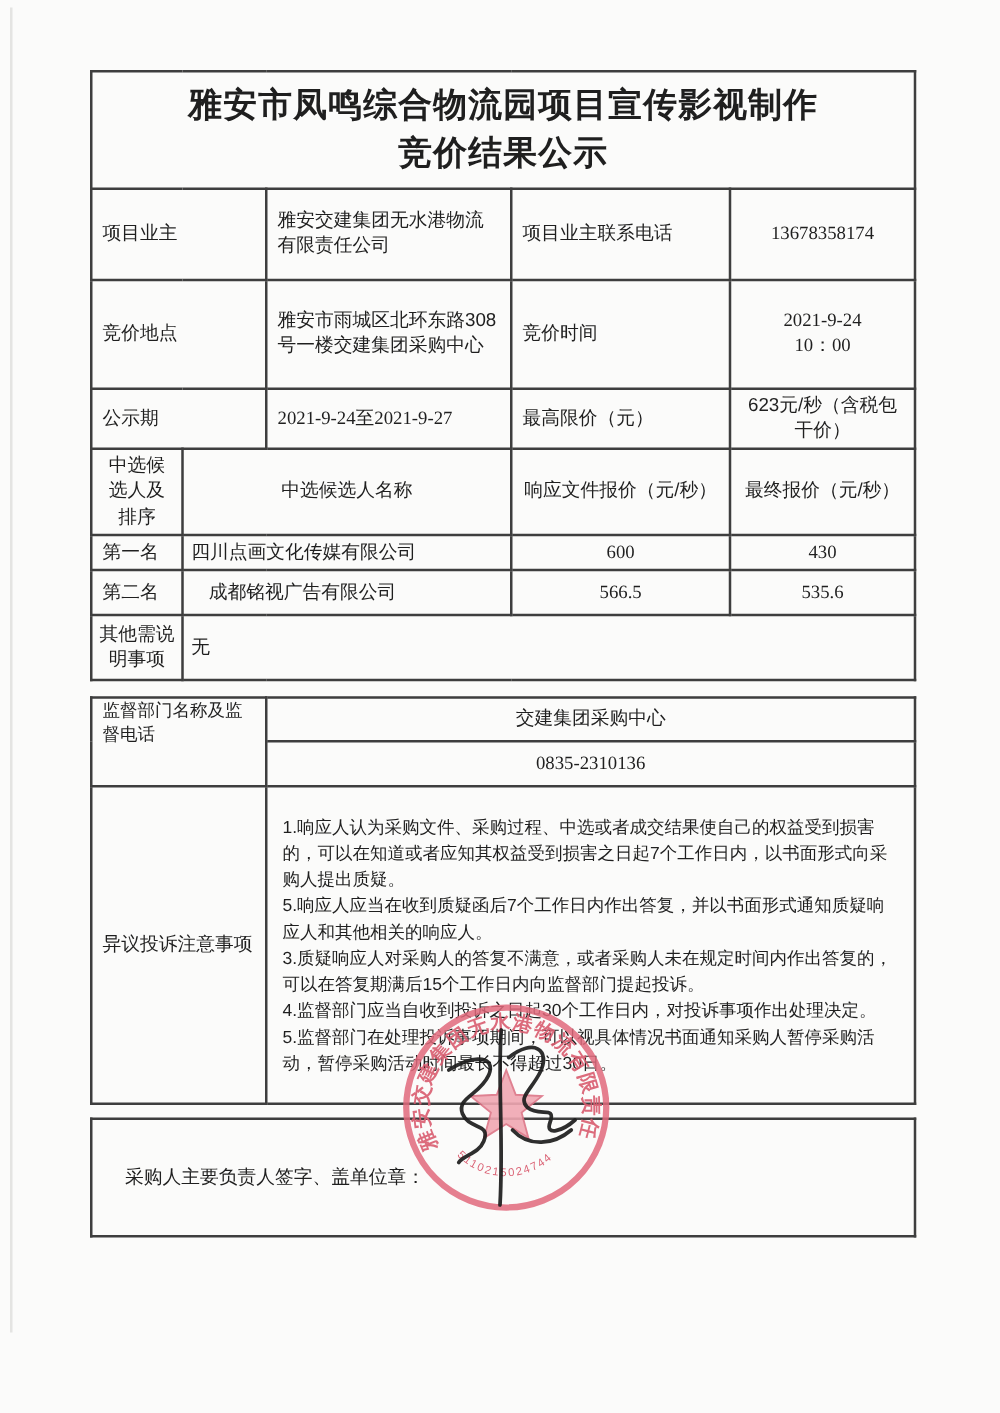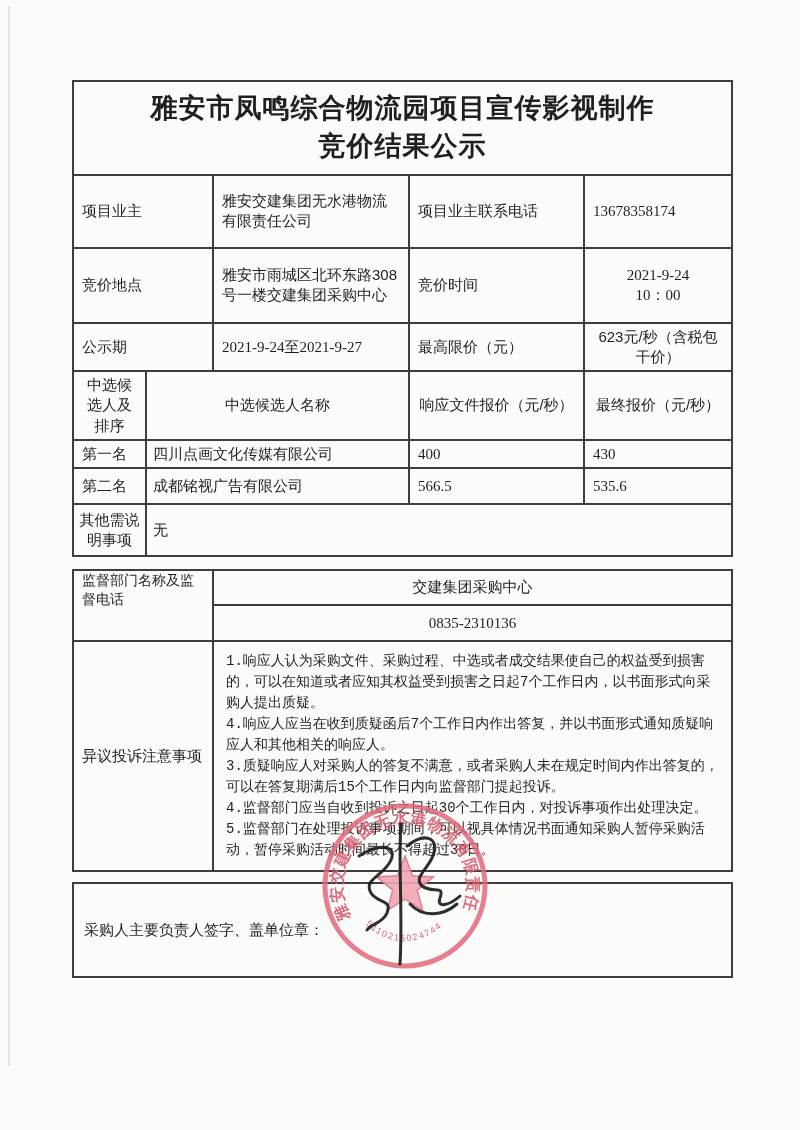--- a/index.html
+++ b/index.html
@@ -7,49 +7,49 @@
     width:800px;height:1130px;position:relative;
     background:#fbfbfa;
     font-family:"Liberation Sans","DejaVu Sans",sans-serif;
     color:#1f1f1f;
     -webkit-font-smoothing:antialiased;
   }
   .scan-edge{
     position:absolute;left:8px;top:6px;width:2px;height:1060px;
     background:#e4e4e2;
   }
-  .sheet{position:absolute;left:72px;top:80px;width:659px;}
+  .sheet{position:absolute;left:72px;top:56px;width:659px;}
   table{border-collapse:collapse;table-layout:fixed;width:659px;}
   td{
     border:2px solid #3e3e3e;
     padding:3px 8px;
     font-size:15px;
     vertical-align:middle;
     line-height:1.35;
     overflow:hidden;
     word-break:break-all;
   }
   .title-cell{
     text-align:center;font-weight:bold;font-size:27px;line-height:1.4;
     letter-spacing:1px;padding:8px 4px;
   }
   .lbl{ text-align:left; }
   .ctr{ text-align:center; }
   .sub{ margin-top:12px; }
   .sub2{ margin-top:10px; }
   .hdr{ text-align:center; }
-  .num{ font-family:"Liberation Serif","DejaVu Serif",serif; }
+  .num{ text-align:center; font-family:"Liberation Serif","DejaVu Serif",serif; }
   .phone{ text-align:center; font-family:"Liberation Serif","DejaVu Serif",serif; }
   .sup-lbl{ vertical-align:top; padding-top:0; font-size:14px; }
-  .complaint-cell{ padding:12px 12px;font-family:Liberation Mono, monospace; }
+  .complaint-cell{ padding:24px 12px; }
   .complaint-inner{
     display:flex;flex-direction:column;justify-content:center;height:204px;
   }
   .complaint-inner p{ margin:0; font-size:14px; line-height:1.5; }
-  .sig-cell{ height:86px; font-size:15px; padding-left:10px; }
+  .sig-cell{ height:86px; font-size:15px; padding-left:26px; }
   .stamp{ position:absolute; left:313px; top:792px; width:184px; height:184px; pointer-events:none; }
   .seal-ring{ fill:none; stroke-width:5; opacity:.85; }
   .seal-star{ fill:#f0a7b2; stroke:#dd7486; stroke-width:1.5; opacity:.9; }
   .seal-arc-text{ font-size:16px; font-weight:bold; letter-spacing:1px; opacity:.9; }
   .seal-num-text{ font-size:9px; letter-spacing:1.6px; opacity:.95; }
   .sig-stroke{ fill:none; stroke:#1c1c1c; stroke-width:3; stroke-linecap:round; opacity:.92; }
 </style>
 </head>
 <body>
 
@@ -71,21 +71,21 @@
         <div>雅安市凤鸣综合物流园项目宣传影视制作</div>
         <div>竞价结果公示</div>
       </td>
     </tr>
     <tr style="height:73px">
       <td colspan="2" class="lbl">项目业主</td>
       <td class="lbl">雅安交建集团无水港物流有限责任公司</td>
       <td class="lbl">项目业主联系电话</td>
       <td class="num">13678358174</td>
     </tr>
-    <tr style="height:75px">
+    <tr style="height:87px">
       <td colspan="2" class="lbl">竞价地点</td>
       <td class="lbl">雅安市雨城区北环东路308号一楼交建集团采购中心</td>
       <td class="lbl">竞价时间</td>
       <td class="ctr">
         <div class="num">2021-9-24</div>
         <div class="num">10：00</div>
       </td>
     </tr>
     <tr style="height:42px">
       <td colspan="2" class="lbl">公示期</td>
@@ -95,26 +95,26 @@
     </tr>
     <tr style="height:53px">
       <td class="ctr">中选候选人及排序</td>
       <td colspan="2" class="hdr">中选候选人名称</td>
       <td class="hdr">响应文件报价（元/秒）</td>
       <td class="hdr">最终报价（元/秒）</td>
     </tr>
     <tr style="height:28px">
       <td class="lbl">第一名</td>
       <td colspan="2" class="lbl" style="padding-left:6px">四川点画文化传媒有限公司</td>
-      <td class="num">400</td>
+      <td class="num">600</td>
       <td class="num">430</td>
     </tr>
     <tr style="height:36px">
       <td class="lbl">第二名</td>
-      <td colspan="2" class="lbl" style="padding-left:6px">成都铭视广告有限公司</td>
+      <td colspan="2" class="lbl" style="padding-left:20px">成都铭视广告有限公司</td>
       <td class="num">566.5</td>
       <td class="num">535.6</td>
     </tr>
     <tr style="height:52px">
       <td class="ctr" style="padding:3px 2px">其他需说明事项</td>
       <td colspan="4" class="lbl" style="padding-left:6px">无</td>
     </tr>
   </tbody>
     </table>
 
@@ -129,21 +129,21 @@
       <td class="ctr">交建集团采购中心</td>
     </tr>
     <tr style="height:36px">
       <td class="phone">0835-2310136</td>
     </tr>
     <tr style="height:220px">
       <td class="lbl">异议投诉注意事项</td>
       <td class="complaint-cell">
         <div class="complaint-inner">
           <p>1.响应人认为采购文件、采购过程、中选或者成交结果使自己的权益受到损害的，可以在知道或者应知其权益受到损害之日起7个工作日内，以书面形式向采购人提出质疑。</p>
-          <p>4.响应人应当在收到质疑函后7个工作日内作出答复，并以书面形式通知质疑响应人和其他相关的响应人。</p>
+          <p>5.响应人应当在收到质疑函后7个工作日内作出答复，并以书面形式通知质疑响应人和其他相关的响应人。</p>
           <p>3.质疑响应人对采购人的答复不满意，或者采购人未在规定时间内作出答复的，可以在答复期满后15个工作日内向监督部门提起投诉。</p>
           <p>4.监督部门应当自收到投诉之日起30个工作日内，对投诉事项作出处理决定。</p>
           <p>5.监督部门在处理投诉事项期间，可以视具体情况书面通知采购人暂停采购活动，暂停采购活动时间最长不得超过30日。</p>
         </div>
       </td>
     </tr>
   </tbody>
     </table>
 
   <table class="sub2">

